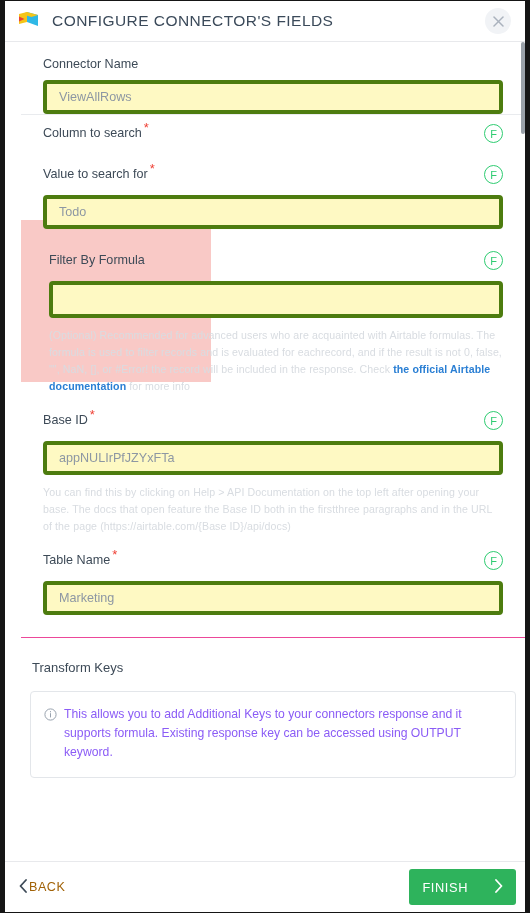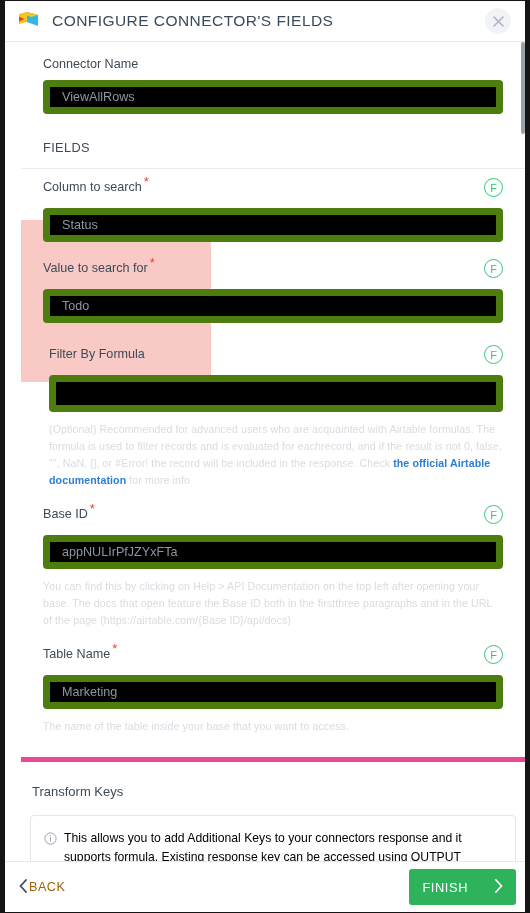--- a/index.html
+++ b/index.html
@@ -67,23 +67,23 @@
     font-size: 12.6px;
     color: #3d4a57;
     padding-top: 2px;
     white-space: nowrap;
   }
   .req { color: #ef4136; font-size: 13px; vertical-align: super; margin-left: 2px; line-height: 0; }
 
   .txtinput {
     width: 100%;
     height: 34px;
-    border: 7px solid #4d7c0f;
+    border: 4px solid #4d7c0f;
     border-radius: 4px;
-    background: #000000;
+    background: #fef9c3;
     font-size: 12.6px;
     color: #7b8794;
     padding: 0 12px;
     font-family: "Liberation Sans", sans-serif;
     outline: none;
   }
   .txtinput::placeholder { color: #8d97a3; }
 
   .helptext {
     font-size: 10.6px;
@@ -135,42 +135,42 @@
   }
 
   .fgroup { padding-top: 9px; }
   .fgroup .txtinput { margin-top: 6px; }
   .fgroup .helptext { margin-top: 9px; }
 
   .fgroup.formula .txtinput { height: 37px; }
 
   
   .transform {
-    border-top: 5px solid #ec4899;
+    border-top: 1px solid #ec4899;
     margin-top: 22px;
     padding: 22px 0 0 0;
   }
   .transform-title {
     font-size: 13px;
     color: #3d4a57;
     padding-left: 11px;
     margin-bottom: 16px;
   }
   .infobox {
     margin: 0 9px 0 9px;
     border: 1px solid #e3e6ea;
     border-radius: 4px;
     padding: 13px 14px 15px 13px;
     display: flex;
     align-items: flex-start;
     gap: 7px;
   }
   .infobox .itxt {
     font-size: 12.2px;
-    color: #000000;
+    color: #8b5cf6;
     line-height: 19px;
   }
   .iicon { flex: 0 0 auto; margin-top: 2px; }
 
   
   .footer {
     flex: 0 0 auto;
     height: 51px;
     background: #ffffff;
     border-top: 1px solid #e8e9ec;
@@ -244,33 +244,29 @@
   <div class="body">
     <div class="scroll-inner">
 
       <div class="highlight"></div>
 
       <div class="pad sec-connector above">
         <div class="field-label">Connector Name</div>
         <input class="txtinput" placeholder="ViewAllRows" style="">
       </div>
 
-      <div class="pad above">
-        <div class="fields-heading">FIELDS</div>
-      </div>
       <div class="hr above"></div>
 
       <div class="pad fgroup above">
         <div class="labelrow">
           <div class="field-label">
             <span>Column to search</span><span class="req">*</span>
           </div>
           <div class="fbadge">F</div>
         </div>
-        <input class="txtinput" placeholder="Status" style="">
       </div>
 
       <div class="pad fgroup above">
         <div class="labelrow" style="margin-top:8px;">
           <div class="field-label">
             <span>Value to search for</span><span class="req">*</span>
           </div>
           <div class="fbadge">F</div>
         </div>
         <input class="txtinput" placeholder="Todo" style="">
@@ -297,21 +293,20 @@
       </div>
 
       <div class="pad fgroup above" style="padding-top:16px;">
         <div class="labelrow">
           <div class="field-label">
             <span>Table Name</span><span class="req">*</span>
           </div>
           <div class="fbadge">F</div>
         </div>
         <input class="txtinput" placeholder="Marketing" style="">
-        <div class="helptext">The name of the table inside your base that you want to access.</div>
       </div>
 
       <div class="pad transform above">
         <div class="transform-title">Transform Keys</div>
         <div class="infobox">
           <span class="iicon">
             <svg width="13" height="13" viewBox="0 0 13 13">
               <circle cx="6.5" cy="6.5" r="5.6" fill="none" stroke="#98a2ae" stroke-width="1"></circle>
               <rect x="6" y="5.2" width="1" height="4.2" fill="#98a2ae"></rect>
               <rect x="6" y="3.1" width="1" height="1.2" fill="#98a2ae"></rect>

